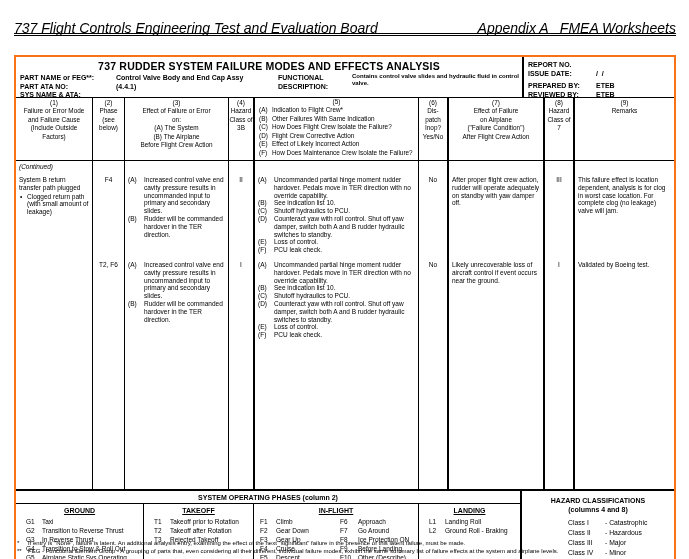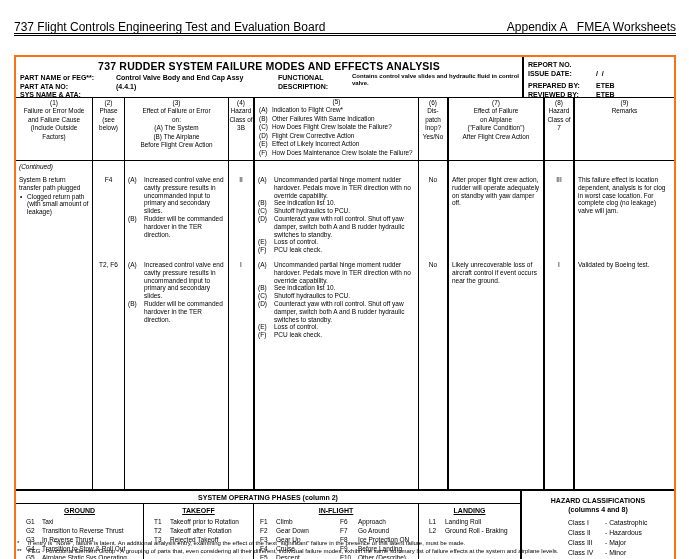--- a/index.html
+++ b/index.html
@@ -2,21 +2,21 @@
 <html><head>
 <meta charset="utf-8">
 <style>
   * { box-sizing: border-box; margin: 0; padding: 0; }
   html, body { background: #ffffff; }
   body {
     width: 689px; height: 559px; position: relative;
     color: #000; font-family: "Liberation Sans", "DejaVu Sans", sans-serif;
     -webkit-font-smoothing: antialiased;
   }
-  .pg-hdr { position: absolute; left: 14px; right: 13px; top: 20px; display: flex; justify-content: space-between; font-size: 12px; text-align: center; }
+  .pg-hdr { position: absolute; left: 14px; right: 13px; top: 20px; display: flex; justify-content: space-between; font-style: italic; font-size: 14px; text-align: center; }
   .pg-rule { position: absolute; left: 14px; right: 13px; top: 33px; height: 3px; border-top: 1.4px solid #000; border-bottom: 1.4px solid #000; }
 
   .tbl { position: absolute; left: 14px; top: 55px; width: 662px; height: 516px; border: 2px solid #f97316; display: flex; flex-direction: column; }
 
   
   .tband { height: 40px; flex-shrink: 0; display: flex; }
   .tleft { width: 506px; position: relative; }
   .ttitle { text-align: center; font-weight: bold; font-size: 10.5px; padding-top: 3px; letter-spacing: .2px; }
   .fld { position: absolute; font-size: 7px; font-weight: bold; white-space: nowrap; }
   .fdesc { position: absolute; font-size: 6px; font-weight: bold; width: 168px; line-height: 1.15; }

